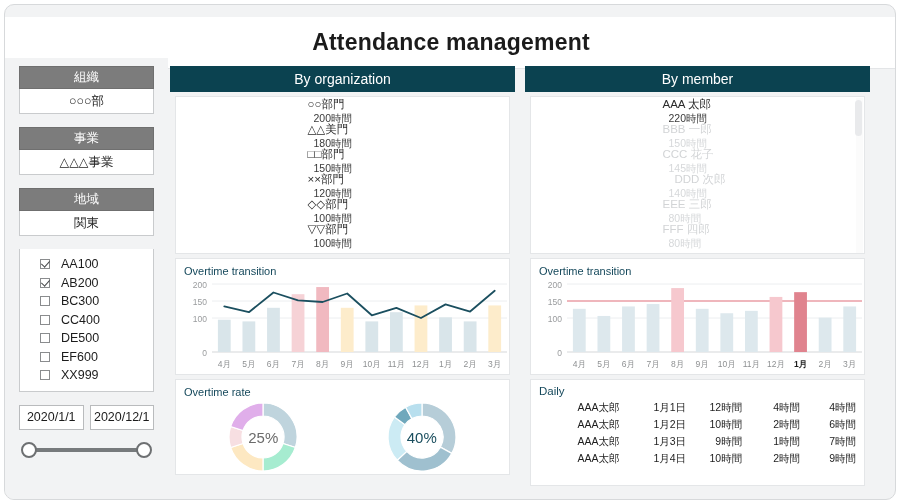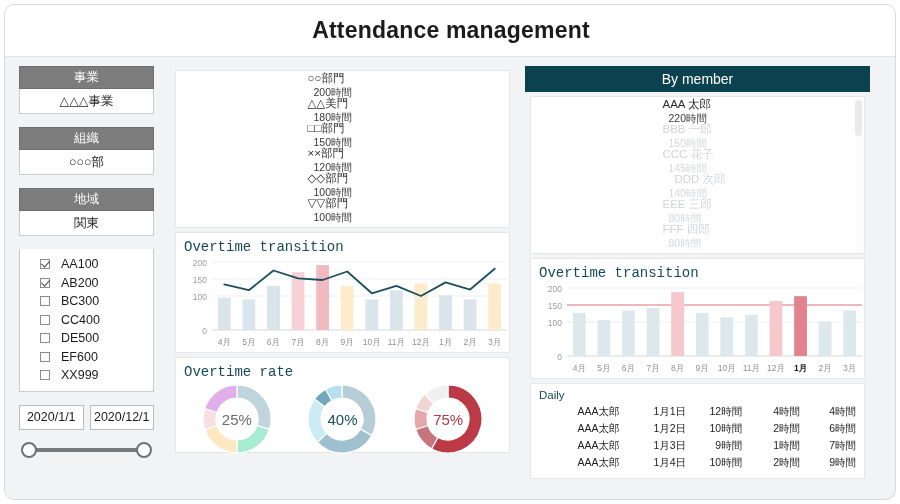--- a/index.html
+++ b/index.html
@@ -19,21 +19,21 @@
     left: 4px; top: 4px;
     width: 892px; height: 496px;
     background: #f2f3f4;
     border-radius: 10px;
     border: 1px solid #d7d9db;
     overflow: hidden;
   }
 
   
   .titlebar {
-    position: absolute; left: 0; top: 0;
+    position: absolute; left: 0; top: 12px;
     width: 892px; height: 52px;
     background: #ffffff;
     display: flex; align-items: center; justify-content: center;
     border-bottom: 1px solid #e3e5e7;
   }
   .titlebar .title {
     font-size: 23px; font-weight: bold; color: #1b1b1b;
     letter-spacing: 0.2px;
   }
 
@@ -121,35 +121,35 @@
     position: absolute; right: 1px; top: 1px; width: 7px; height: 156px;
     background: #fbfbfb;
   }
   .scroll-thumb {
     position: absolute; right: 1px; top: 2px; width: 7px; height: 36px;
     background: #e9eaec; border-radius: 4px;
   }
 
   
   .chart-card { margin-top: 4px; padding: 6px 8px 2px 8px; }
-  .chart-title { font-size: 14px; color: #16495c; margin-bottom: 1px; font-family: Liberation Mono, monospace; }
+  .chart-title { font-size: 11px; color: #16495c; margin-bottom: 1px; }
   .plot { position: relative; width: 100%; height: 94px; }
   .plot svg { display: block; }
 
   
   .donut-card { margin-top: 4px; padding: 6px 8px 0 8px; height: 96px; }
   .donuts { display: flex; justify-content: space-around; align-items: center; margin-top: 2px; }
   .donut { position: relative; width: 74px; height: 74px; }
   .donut-label {
     position: absolute; inset: 0; display: flex; align-items: center; justify-content: center;
     font-size: 15px; font-weight: 500;
   }
 
   
-  .daily-card { margin-top: 4px; padding: 5px 8px 8px 8px; height: 96px; }
+  .daily-card { margin-top: 4px; padding: 5px 8px 8px 8px; height: 107px; }
   .daily-title { font-size: 11.5px; color: #16495c; margin-bottom: 2px; }
   .daily-row { display: flex; height: 17px; align-items: center; font-size: 10.5px; color: #1d1d1d; }
   .daily-row .c0 { width: 44px; }
   .daily-row .c1 { width: 64px; }
   .daily-row .c2 { width: 60px; text-align: right; }
   .daily-row .c3 { width: 64px; text-align: right; }
   .daily-row .c4 { width: 66px; text-align: right; }
   .daily-row .c5 { width: 64px; text-align: right; }
 </style>
 </head>
@@ -158,27 +158,27 @@
 <div id="app">
   <div class="frame">
 
     <div class="titlebar">
       <div class="title">Attendance management</div>
     </div>
 
     <div class="sidebar">
 
       <div class="filter-block">
+        <div class="filter-head">組織</div>
+        <div class="filter-body">○○○部</div>
+      </div>
+
+      <div class="filter-block">
         <div class="filter-head">事業</div>
         <div class="filter-body">△△△事業</div>
-      </div>
-
-      <div class="filter-block">
-        <div class="filter-head">組織</div>
-        <div class="filter-body">○○○部</div>
       </div>
 
       <div class="filter-block">
         <div class="filter-head">地域</div>
         <div class="filter-body">関東</div>
       </div>
 
       <div class="filter-block">
         <div class="grade-body" id="grade-list">
             <div class="grade-row">
@@ -217,20 +217,21 @@
         <div class="date-input">2020/12/1</div>
       </div>
       <div class="slider">
         <div class="slider-track"></div>
         <div class="knob left"></div>
         <div class="knob right"></div>
       </div>
     </div>
 
     <div class="panel left">
+      <div class="panel-head">By organization</div>
       <div class="panel-body">
 
         <div class="card rank-card">
           <div id="org-rank">
               <div class="rank-row">
                 <div class="rank-name" style="color: rgb(43, 43, 43);">○○部門</div>
                 <div class="rank-val" style="color: rgb(58, 58, 58);">200時間</div>
                 <div class="rank-bar-wrap">
                   <div class="rank-bar" style="width: 90.9091%; background: rgb(243, 205, 210);"></div>
                 </div>
@@ -324,27 +325,20 @@
                   <path fill="#f7dfe2" stroke="#ffffff" stroke-width="1.2" d="M4.664078445964783 47.50657780874822 A34 34 0 0 1 4.664078445964783 26.493422191251778 L17.027813157801777 30.510643118126097 A21 21 0 0 0 17.027813157801777 43.489356881873896 Z"></path>
                   <path fill="#e0aeea" stroke="#ffffff" stroke-width="1.2" d="M4.664078445964783 26.493422191251778 A34 34 0 0 1 36.99999999999999 3 L36.99999999999999 16 A21 21 0 0 0 17.027813157801777 30.510643118126097 Z"></path>
                 </svg><div class="donut-label" style="color: rgb(107, 107, 107);">25%</div></div>
               <div class="donut"><svg width="74" height="74" viewBox="0 0 74 74">
                   <path fill="#b6cdd8" stroke="#ffffff" stroke-width="1.2" d="M37 3 A34 34 0 0 1 66.79442712149137 53.37962491945832 L55.402440280921134 47.116827156136026 A21 21 0 0 0 37 16 Z"></path>
                   <path fill="#9fc0cf" stroke="#ffffff" stroke-width="1.2" d="M66.79442712149137 53.37962491945832 A34 34 0 0 1 12.215066667672005 60.27460160157541 L21.691658824150355 51.37548922450246 A21 21 0 0 0 55.402440280921134 47.116827156136026 Z"></path>
                   <path fill="#ccebf4" stroke="#ffffff" stroke-width="1.2" d="M12.215066667672005 60.27460160157541 A34 34 0 0 1 9.493422191251781 17.015301422055916 L20.0106431181261 24.656509701858067 A21 21 0 0 0 21.691658824150355 51.37548922450246 Z"></path>
                   <path fill="#6fa8bc" stroke="#ffffff" stroke-width="1.2" d="M9.493422191251781 17.015301422055916 A34 34 0 0 1 20.620375080541656 7.205572878508654 L26.883172843863964 18.597559719078873 A21 21 0 0 0 20.0106431181261 24.656509701858067 Z"></path>
                   <path fill="#b8dfee" stroke="#ffffff" stroke-width="1.2" d="M20.620375080541656 7.205572878508654 A34 34 0 0 1 36.99999999999999 3 L36.99999999999999 16 A21 21 0 0 0 26.883172843863964 18.597559719078873 Z"></path>
                 </svg><div class="donut-label" style="color: rgb(27, 79, 95);">40%</div></div>
-              <div class="donut"><svg width="74" height="74" viewBox="0 0 74 74">
-                  <path fill="#bc3a46" stroke="#ffffff" stroke-width="1.2" d="M37 3 A34 34 0 1 1 20.620375080541688 66.79442712149137 L26.88317284386398 55.40244028092114 A21 21 0 1 0 37 16 Z"></path>
-                  <path fill="#c9737c" stroke="#ffffff" stroke-width="1.2" d="M20.620375080541688 66.79442712149137 A34 34 0 0 1 4.664078445964783 47.50657780874823 L17.027813157801777 43.48935688187391 A21 21 0 0 0 26.88317284386398 55.40244028092114 Z"></path>
-                  <path fill="#e5a6ac" stroke="#ffffff" stroke-width="1.2" d="M4.664078445964783 47.50657780874823 A34 34 0 0 1 4.664078445964769 26.493422191251806 L17.02781315780177 30.510643118126115 A21 21 0 0 0 17.027813157801777 43.48935688187391 Z"></path>
-                  <path fill="#f2d4d7" stroke="#ffffff" stroke-width="1.2" d="M4.664078445964769 26.493422191251806 A34 34 0 0 1 13.725398398424577 12.215066667672016 L22.624510775497534 21.691658824150363 A21 21 0 0 0 17.02781315780177 30.510643118126115 Z"></path>
-                  <path fill="#f0f0f0" stroke="#ffffff" stroke-width="1.2" d="M13.725398398424577 12.215066667672016 A34 34 0 0 1 36.99999999999999 3 L36.99999999999999 16 A21 21 0 0 0 22.624510775497534 21.691658824150363 Z"></path>
-                </svg><div class="donut-label" style="color: rgb(188, 51, 65);">75%</div></div>
             </div>
         </div>
       </div>
     </div>
 
     <div class="panel right">
       <div class="panel-head">By member</div>
       <div class="panel-body">
 
         <div class="card rank-card">

